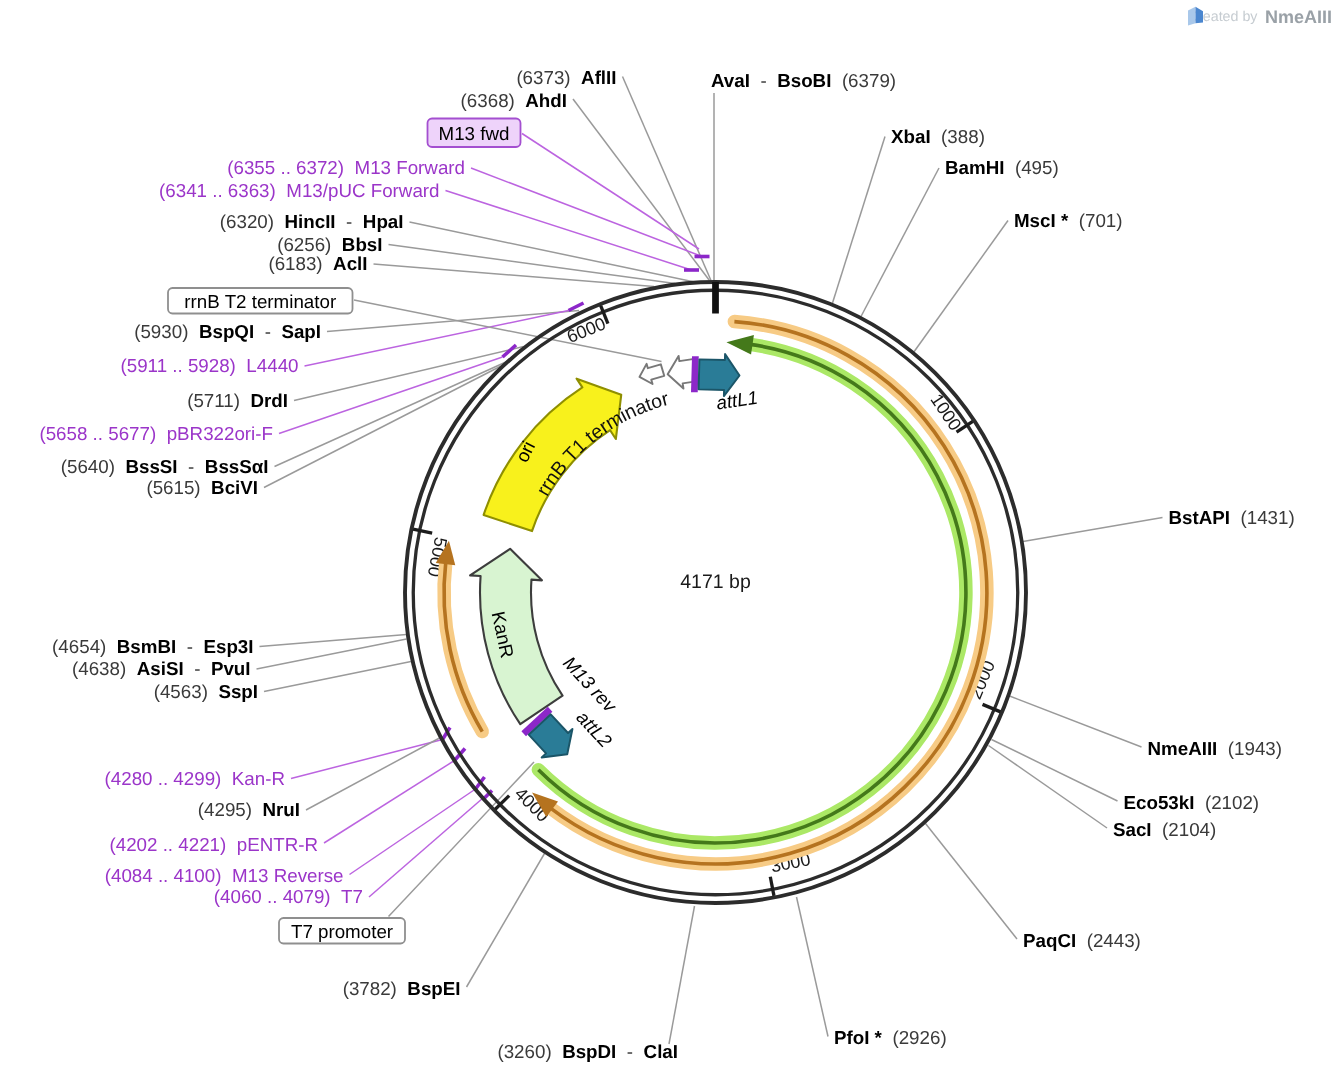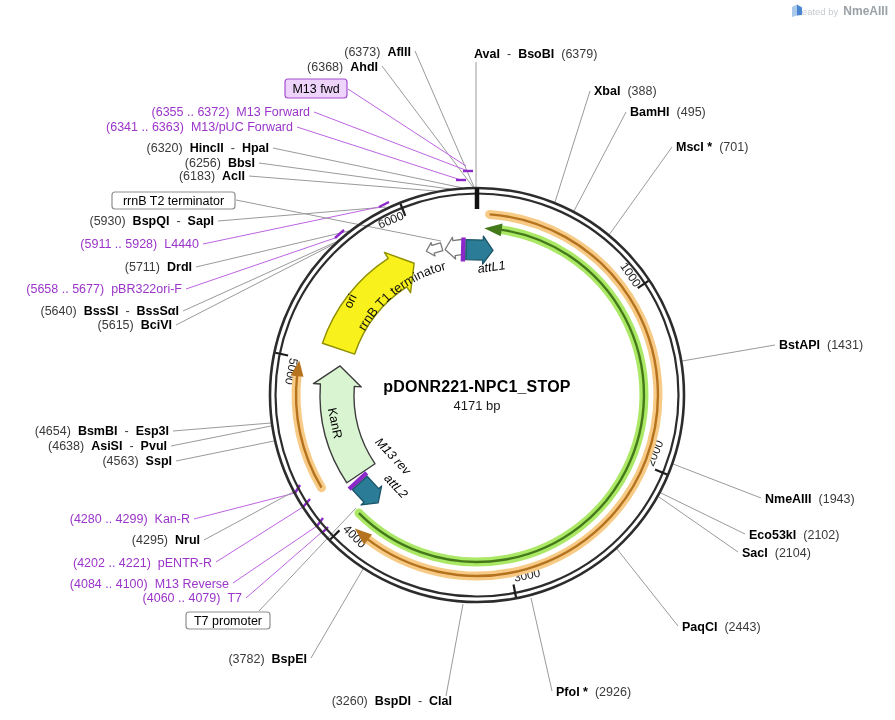--- a/index.html
+++ b/index.html
@@ -152,21 +152,20 @@
       <g>
         <rect x="112" y="192" width="123" height="17" rx="3" ry="3" fill="#fff" stroke="#8f8f8f" stroke-width="1.2"></rect>
         <text x="173.5" y="205" text-anchor="middle" font-size="12.5" fill="#000">rrnB T2 terminator</text>
       </g>
       <g>
         <rect x="186" y="612" width="84" height="17" rx="3" ry="3" fill="#fff" stroke="#8f8f8f" stroke-width="1.2"></rect>
         <text x="228" y="625" text-anchor="middle" font-size="12.5" fill="#000">T7 promoter</text>
       </g>
     </svg>
   <div class="title-block">
-    <div class="plasmid-name">pDONR221-NPC1_STOP</div>
     <div class="plasmid-size">4171 bp</div>
   </div>
   <div class="watermark">
     <span class="wm-created">Created by</span>
     <svg width="11" height="14" viewBox="0 0 11 14">
       <path d="M0,3 L5,0.5 L5,11.5 L0,13 Z" fill="#a9c8ea"></path>
       <path d="M5,0.5 L10,3.5 L10,11 L5,11.5 Z" fill="#4a86cf"></path>
     </svg>
     <span class="wm-brand">NmeAIII</span>
   </div>

